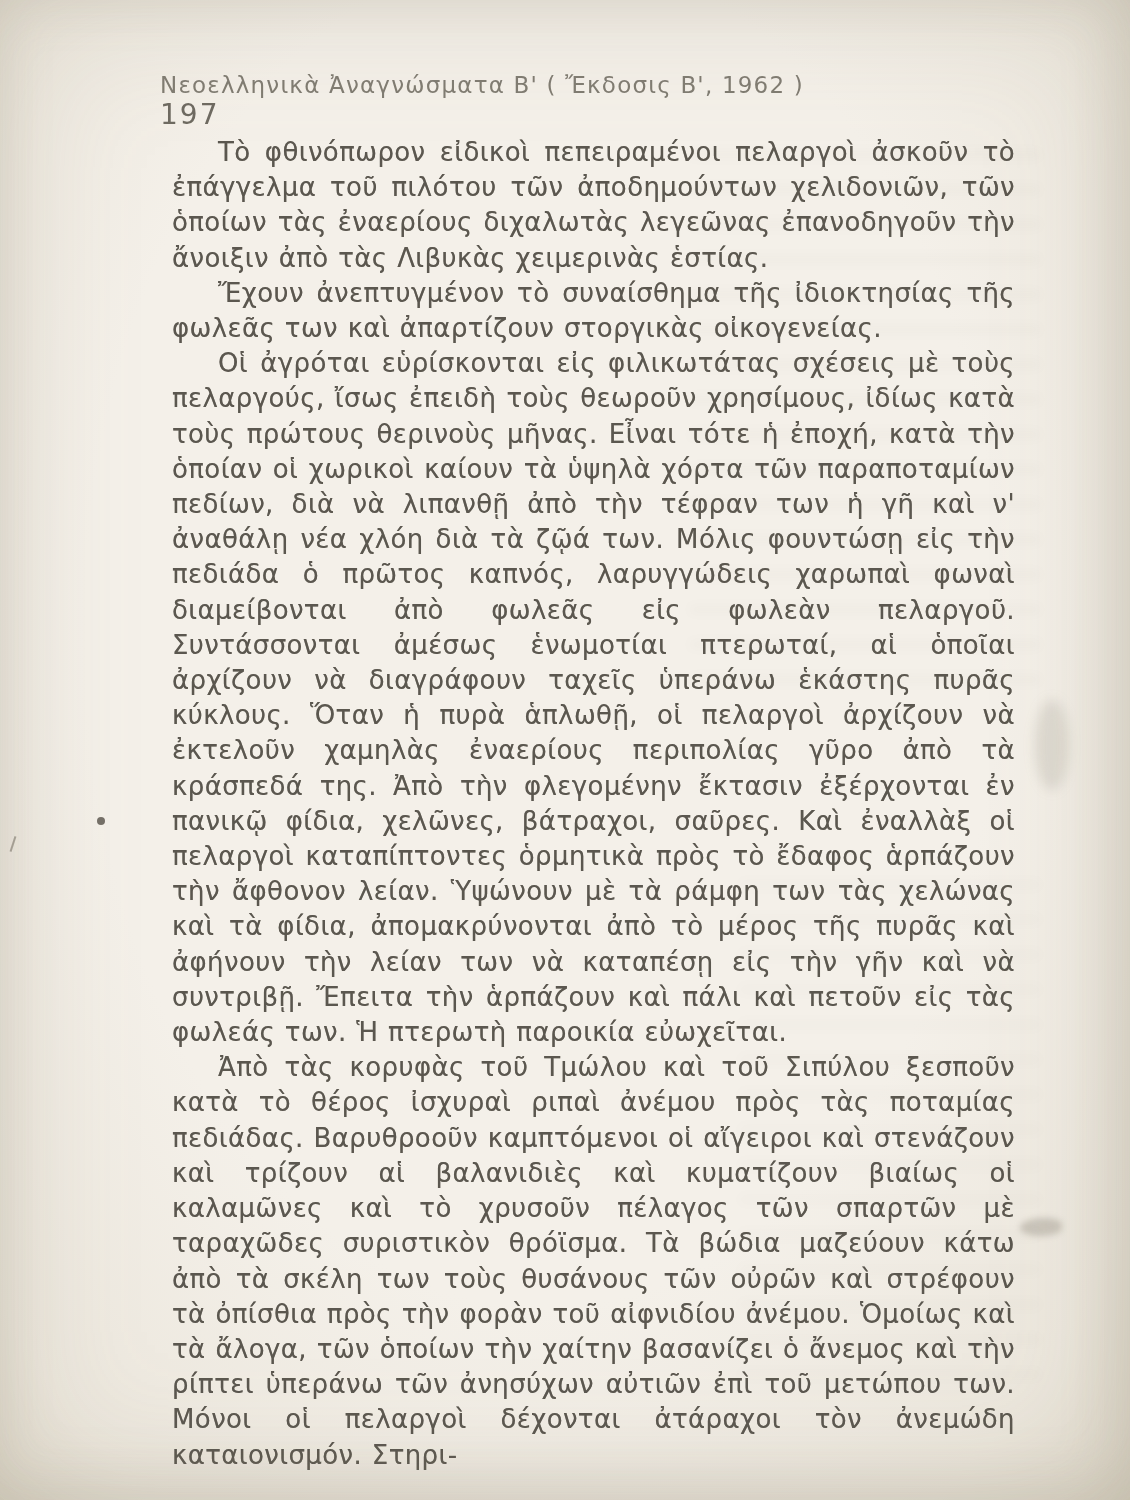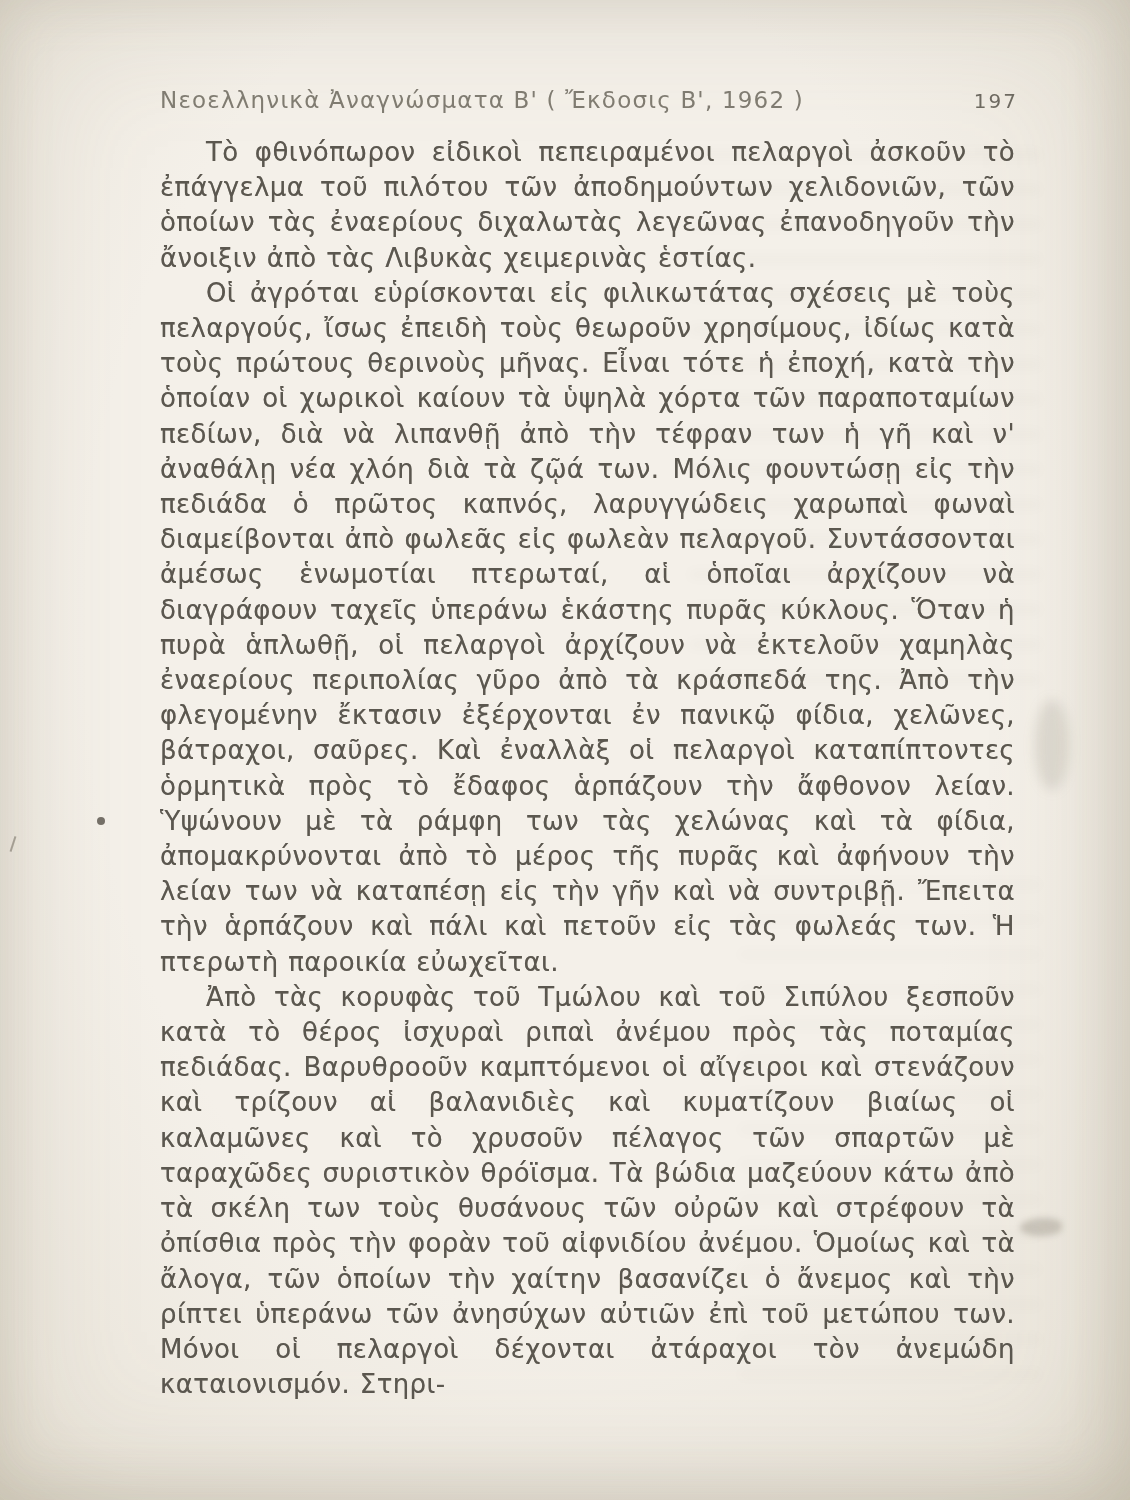--- a/index.html
+++ b/index.html
@@ -30,51 +30,52 @@
   }
 
   .running-header {
     position: absolute;
     left: 160px;
     right: 112px;
     top: 72px;
     display: flex;
     justify-content: space-between;
     align-items: baseline;
+    flex-direction: column;
   }
   .book-title {
     font-size: 23px;
     letter-spacing: 1.2px;
     color: #807c72;
   }
   .page-number {
-    font-size: 20px;
+    font-size: 28px;
     letter-spacing: 2px;
     color: #6e6a61;
-    margin-top: 17px;
   }
 
   .page-body {
     position: absolute;
     left: 160px;
     right: 115px;
     top: 135px;
     text-align: justify;
     font-size: 26px;
     line-height: 35.2px;
     letter-spacing: 0.4px;
     word-spacing: 1px;
     color: #5b574f;
     text-shadow: 0 0 0.6px rgba(91, 87, 79, 0.55);
   }
   .page-body p {
     margin: 0;
   }
   .page-body p.indent {
     text-indent: 46px;
+    margin-left: 12px;
   }
 
   
   .bleed-through {
     position: absolute;
     pointer-events: none;
     background: repeating-linear-gradient(
       180deg,
       rgba(125, 118, 104, 0.35) 0px, rgba(125, 118, 104, 0.35) 9px,
       transparent 9px, transparent 35px
@@ -131,20 +132,21 @@
 
 <div class="scan-page">
 
   <div class="running-header">
     <span class="book-title">Νεοελληνικὰ Ἀναγνώσματα Β' ( Ἔκδοσις Β', 1962 )</span>
     <span class="page-number">197</span>
   </div>
 
   <div class="page-body">
     <p class="indent">Τὸ φθινόπωρον εἰδικοὶ πεπειραμένοι πελαργοὶ ἀσκοῦν τὸ ἐπάγγελμα τοῦ πιλότου τῶν ἀποδημούντων χελιδονιῶν, τῶν ὁποίων τὰς ἐναερίους διχαλωτὰς λεγεῶνας ἐπανοδηγοῦν τὴν ἄνοιξιν ἀπὸ τὰς Λιβυκὰς χειμερινὰς ἑστίας.</p>
+    <p class="indent">Ἔχουν ἀνεπτυγμένον τὸ συναίσθημα τῆς ἰδιοκτησίας τῆς φωλεᾶς των καὶ ἀπαρτίζουν στοργικὰς οἰκογενείας.</p>
     <p class="indent">Οἱ ἀγρόται εὑρίσκονται εἰς φιλικωτάτας σχέσεις μὲ τοὺς πελαργούς, ἴσως ἐπειδὴ τοὺς θεωροῦν χρησίμους, ἰδίως κατὰ τοὺς πρώτους θερινοὺς μῆνας. Εἶναι τότε ἡ ἐποχή, κατὰ τὴν ὁποίαν οἱ χωρικοὶ καίουν τὰ ὑψηλὰ χόρτα τῶν παραποταμίων πεδίων, διὰ νὰ λιπανθῇ ἀπὸ τὴν τέφραν των ἡ γῆ καὶ ν' ἀναθάλῃ νέα χλόη διὰ τὰ ζῷά των. Μόλις φουντώσῃ εἰς τὴν πεδιάδα ὁ πρῶτος καπνός, λαρυγγώδεις χαρωπαὶ φωναὶ διαμείβονται ἀπὸ φωλεᾶς εἰς φωλεὰν πελαργοῦ. Συντάσσονται ἀμέσως ἑνωμοτίαι πτερωταί, αἱ ὁποῖαι ἀρχίζουν νὰ διαγράφουν ταχεῖς ὑπεράνω ἑκάστης πυρᾶς κύκλους. Ὅταν ἡ πυρὰ ἁπλωθῇ, οἱ πελαργοὶ ἀρχίζουν νὰ ἐκτελοῦν χαμηλὰς ἐναερίους περιπολίας γῦρο ἀπὸ τὰ κράσπεδά της. Ἀπὸ τὴν φλεγομένην ἔκτασιν ἐξέρχονται ἐν πανικῷ φίδια, χελῶνες, βάτραχοι, σαῦρες. Καὶ ἐναλλὰξ οἱ πελαργοὶ καταπίπτοντες ὁρμητικὰ πρὸς τὸ ἔδαφος ἁρπάζουν τὴν ἄφθονον λείαν. Ὑψώνουν μὲ τὰ ράμφη των τὰς χελώνας καὶ τὰ φίδια, ἀπομακρύνονται ἀπὸ τὸ μέρος τῆς πυρᾶς καὶ ἀφήνουν τὴν λείαν των νὰ καταπέσῃ εἰς τὴν γῆν καὶ νὰ συντριβῇ. Ἔπειτα τὴν ἁρπάζουν καὶ πάλι καὶ πετοῦν εἰς τὰς φωλεάς των. Ἡ πτερωτὴ παροικία εὐωχεῖται.</p>
     <p class="indent">Ἀπὸ τὰς κορυφὰς τοῦ Τμώλου καὶ τοῦ Σιπύλου ξεσποῦν κατὰ τὸ θέρος ἰσχυραὶ ριπαὶ ἀνέμου πρὸς τὰς ποταμίας πεδιάδας. Βαρυθροοῦν καμπτόμενοι οἱ αἴγειροι καὶ στενάζουν καὶ τρίζουν αἱ βαλανιδιὲς καὶ κυματίζουν βιαίως οἱ καλαμῶνες καὶ τὸ χρυσοῦν πέλαγος τῶν σπαρτῶν μὲ ταραχῶδες συριστικὸν θρόϊσμα. Τὰ βώδια μαζεύουν κάτω ἀπὸ τὰ σκέλη των τοὺς θυσάνους τῶν οὐρῶν καὶ στρέφουν τὰ ὀπίσθια πρὸς τὴν φορὰν τοῦ αἰφνιδίου ἀνέμου. Ὁμοίως καὶ τὰ ἄλογα, τῶν ὁποίων τὴν χαίτην βασανίζει ὁ ἄνεμος καὶ τὴν ρίπτει ὑπεράνω τῶν ἀνησύχων αὐτιῶν ἐπὶ τοῦ μετώπου των. Μόνοι οἱ πελαργοὶ δέχονται ἀτάραχοι τὸν ἀνεμώδη καταιονισμόν. Στηρι-</p>
   </div>
 
   <div class="bleed-through bleed-a"></div>
   <div class="bleed-through bleed-b"></div>
   <div class="speck-dot"></div>
   <div class="mark-slash"></div>
   <div class="smudge-right"></div>
   <div class="smudge-corner"></div>

